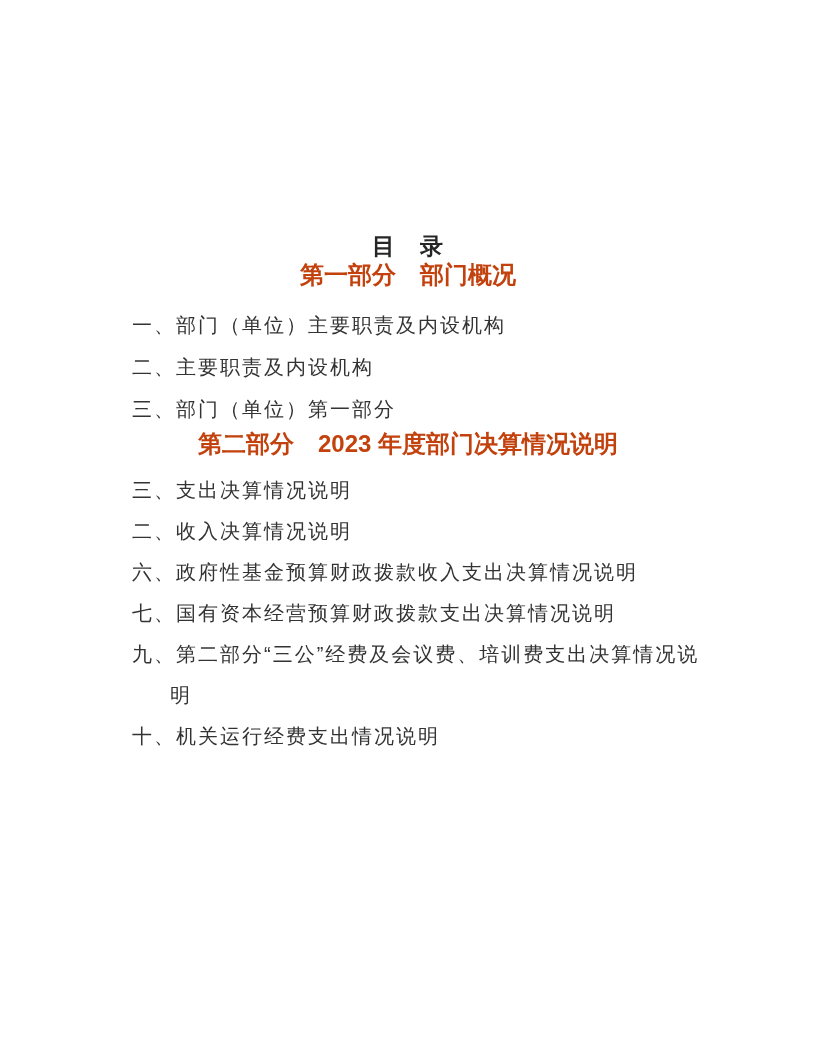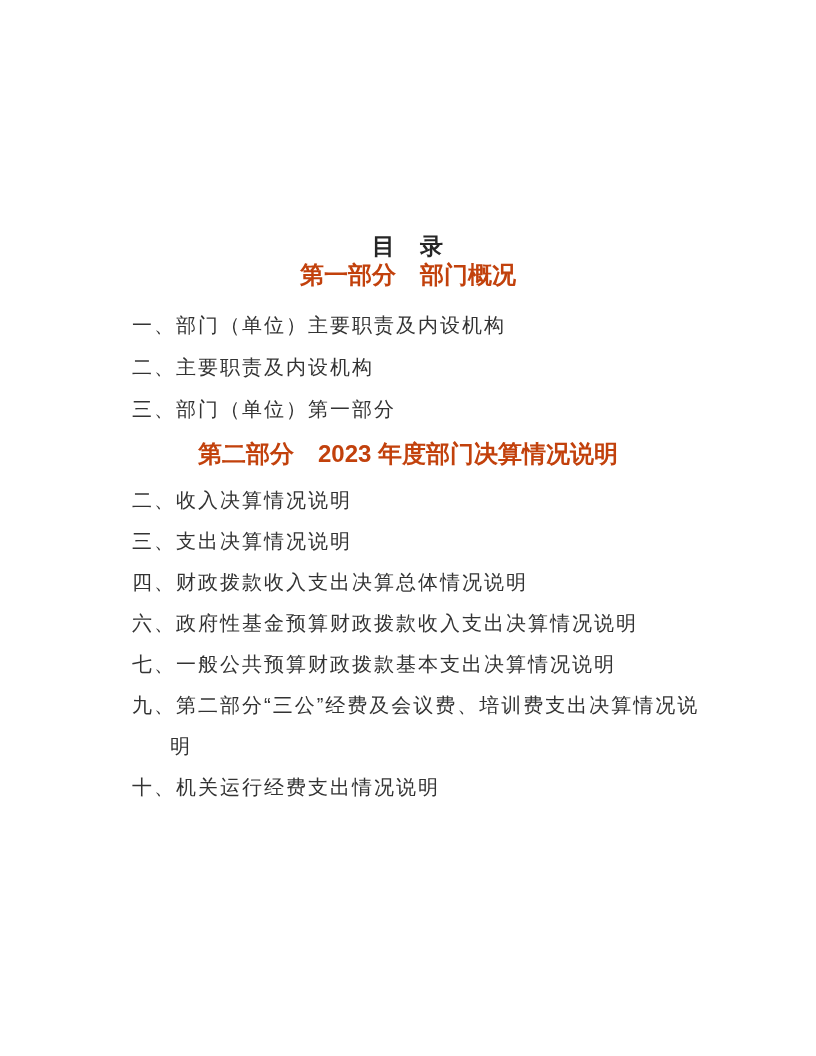--- a/index.html
+++ b/index.html
@@ -29,21 +29,21 @@
   }
   .part-heading {
     margin: 3px 0 0 0;
     text-align: center;
     font-size: 24px;
     line-height: 25px;
     font-weight: bold;
     color: #c2410c;
   }
   .part-heading.part2 {
-    margin-top: 11px;
+    margin-top: 1px;
   }
   .toc-list {
     list-style: none;
     margin: 17px 0 0 36px;
     padding: 0;
   }
   .toc-list li {
     font-size: 20px;
     line-height: 42px;
     letter-spacing: 2px;
@@ -71,23 +71,22 @@
 
   <ul class="toc-list part1-list">
     <li class="toc-item">一、部门（单位）主要职责及内设机构</li>
     <li class="toc-item">二、主要职责及内设机构</li>
     <li class="toc-item">三、部门（单位）第一部分</li>
   </ul>
 
   <h2 class="part-heading part2">第二部分　2023 年度部门决算情况说明</h2>
 
   <ul class="toc-list part2-list">
+    <li class="toc-item">三、支出决算情况说明</li>
     <li class="toc-item">二、收入决算情况说明</li>
-    <li class="toc-item">三、支出决算情况说明</li>
-    <li class="toc-item">四、财政拨款收入支出决算总体情况说明</li>
     <li class="toc-item">六、政府性基金预算财政拨款收入支出决算情况说明</li>
-    <li class="toc-item">七、一般公共预算财政拨款基本支出决算情况说明</li>
+    <li class="toc-item">七、国有资本经营预算财政拨款支出决算情况说明</li>
     <li class="toc-item">九、第二部分“三公”经费及会议费、培训费支出决算情况说
 明</li>
     <li class="toc-item">十、机关运行经费支出情况说明</li>
   </ul>
 
 </div>
 
 </body></html>

